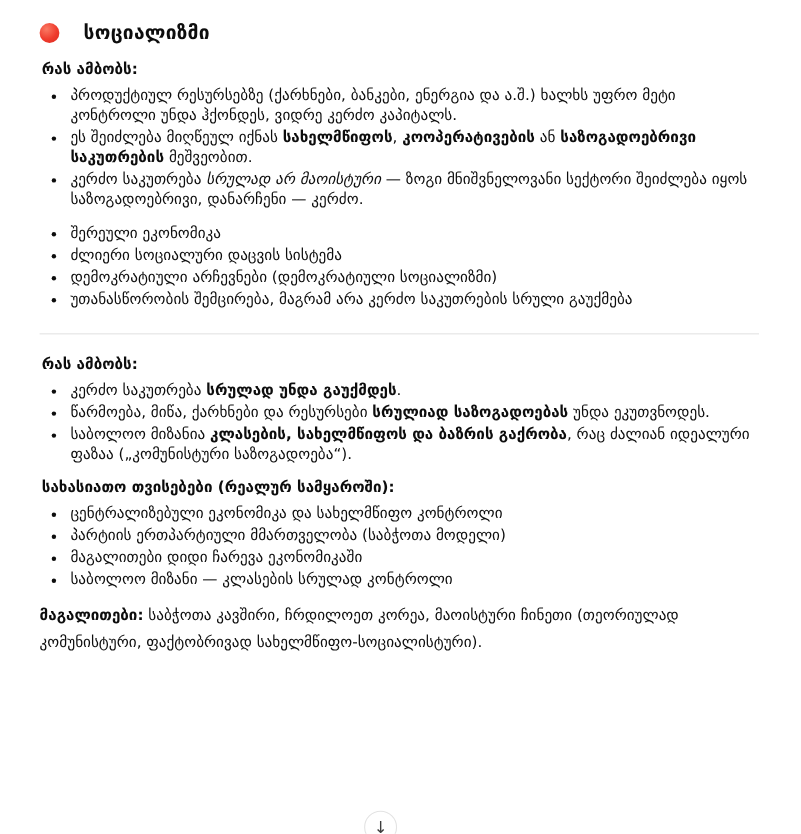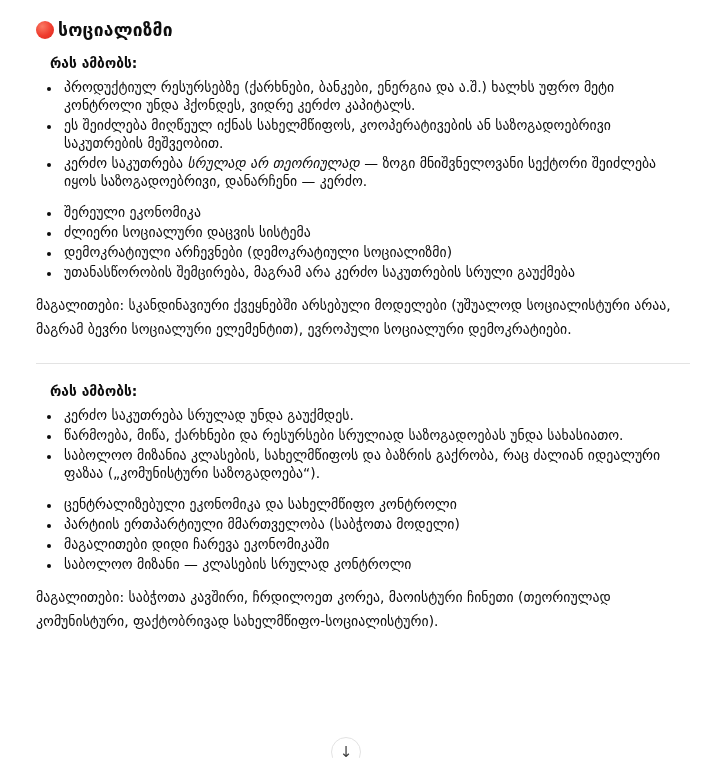--- a/index.html
+++ b/index.html
@@ -11,37 +11,37 @@
     font-family: "DejaVu Sans", sans-serif;
     overflow: hidden;
     position: relative;
   }
   .content {
     padding: 12px 38px 0 36px;
   }
   .section-title {
     display: flex;
     align-items: center;
-    gap: 4px;
+    gap: 22px;
     font-size: 17.5px;
     font-weight: 700;
     margin: 8px 0 15px 0;
     letter-spacing: 0.2px;
   }
   .red-dot {
     width: 18px;
     height: 18px;
     border-radius: 50%;
     flex: none;
     background: radial-gradient(circle at 35% 30%, #fa7a64 0%, #ef3b2d 55%, #d92a1f 100%);
   }
   .block-heading {
     font-weight: 700;
     font-size: 13.8px;
-    margin: 13px 0 7px 14px;
+    margin: 13px 0 7px 2px;
   }
   ul.bullet-list {
     margin: 7px 0 13px 0;
     padding-left: 25px;
     list-style: disc;
   }
   ul.bullet-list li {
     font-size: 13.8px;
     line-height: 18px;
     margin: 2px 0;
@@ -49,21 +49,21 @@
   }
   ul.bullet-list li::marker {
     color: #0d0d0d;
     font-size: 12px;
   }
   p.para {
     font-size: 13.8px;
     line-height: 23.5px;
     margin: 13px 0 10px 0;
   }
-  .seg-b { font-weight: 400; margin-top: 12px; }
+  .seg-b { font-weight: 700; margin-top: 12px; }
   .seg-i { font-style: italic; }
   .divider {
     border: none;
     border-top: 1px solid #e3e3e3;
     margin: 22px 0 19px 0;
   }
   .scroll-btn {
     position: absolute;
     left: 331px;
     top: 737px;
@@ -87,38 +87,38 @@
 <div class="content">
     <section class="section">
       <h2 class="section-title">
         <span class="red-dot"></span>
         <span>სოციალიზმი</span>
       </h2>
       <p class="block-heading">რას ამბობს:</p>
       <ul class="bullet-list">
         <li><span>პროდუქტიულ რესურსებზე (ქარხნები, ბანკები, ენერგია და ა.შ.) ხალხს უფრო მეტი კონტროლი უნდა ჰქონდეს, ვიდრე კერძო კაპიტალს.</span></li>
         <li><span>ეს შეიძლება მიღწეულ იქნას </span><span class="seg-b">სახელმწიფოს</span><span>, </span><span class="seg-b">კოოპერატივების</span><span> ან </span><span class="seg-b">საზოგადოებრივი საკუთრების</span><span> მეშვეობით.</span></li>
-        <li><span>კერძო საკუთრება </span><span class="seg-i">სრულად არ თეორიულად</span><span> — ზოგი მნიშვნელოვანი სექტორი შეიძლება იყოს საზოგადოებრივი, დანარჩენი — კერძო.</span></li>
+        <li><span>კერძო საკუთრება </span><span class="seg-i">სრულად არ მაოისტური</span><span> — ზოგი მნიშვნელოვანი სექტორი შეიძლება იყოს საზოგადოებრივი, დანარჩენი — კერძო.</span></li>
       </ul>
       <ul class="bullet-list">
         <li><span>შერეული ეკონომიკა</span></li>
         <li><span>ძლიერი სოციალური დაცვის სისტემა</span></li>
         <li><span>დემოკრატიული არჩევნები (დემოკრატიული სოციალიზმი)</span></li>
         <li><span>უთანასწორობის შემცირება, მაგრამ არა კერძო საკუთრების სრული გაუქმება</span></li>
       </ul>
-      <p class="para"><span class="seg-b">მაგალითები:</span><span> სკანდინავიური ქვეყნებში არსებული მოდელები (უშუალოდ სოციალისტური არაა, მაგრამ ბევრი სოციალური ელემენტით), ევროპული სოციალური დემოკრატიები.</span></p>
     </section>
     <hr class="divider">
     <section class="section">
       <p class="block-heading">რას ამბობს:</p>
       <ul class="bullet-list">
         <li><span>კერძო საკუთრება </span><span class="seg-b">სრულად უნდა გაუქმდეს</span><span>.</span></li>
-        <li><span>წარმოება, მიწა, ქარხნები და რესურსები </span><span class="seg-b">სრულიად საზოგადოებას</span><span> უნდა სახასიათო.</span></li>
+        <li><span>წარმოება, მიწა, ქარხნები და რესურსები </span><span class="seg-b">სრულიად საზოგადოებას</span><span> უნდა ეკუთვნოდეს.</span></li>
         <li><span>საბოლოო მიზანია </span><span class="seg-b">კლასების, სახელმწიფოს და ბაზრის გაქრობა</span><span>, რაც ძალიან იდეალური ფაზაა („კომუნისტური საზოგადოება“).</span></li>
       </ul>
+      <p class="block-heading">სახასიათო თვისებები (რეალურ სამყაროში):</p>
       <ul class="bullet-list">
         <li><span>ცენტრალიზებული ეკონომიკა და სახელმწიფო კონტროლი</span></li>
         <li><span>პარტიის ერთპარტიული მმართველობა (საბჭოთა მოდელი)</span></li>
         <li><span>მაგალითები დიდი ჩარევა ეკონომიკაში</span></li>
         <li><span>საბოლოო მიზანი — კლასების სრულად კონტროლი</span></li>
       </ul>
       <p class="para"><span class="seg-b">მაგალითები:</span><span> საბჭოთა კავშირი, ჩრდილოეთ კორეა, მაოისტური ჩინეთი (თეორიულად კომუნისტური, ფაქტობრივად სახელმწიფო-სოციალისტური).</span></p>
     </section>
   </div>
 

